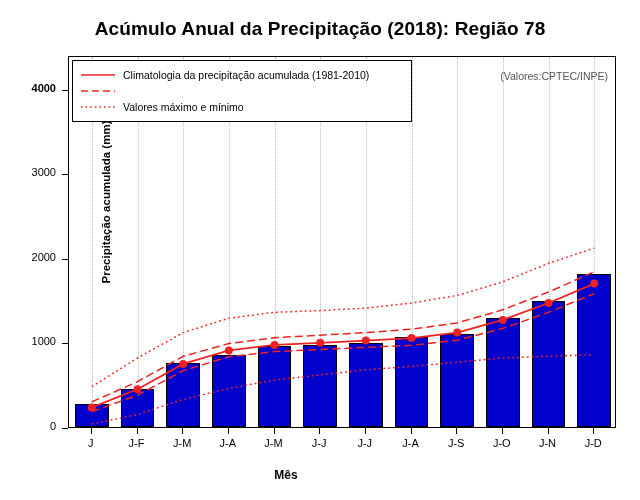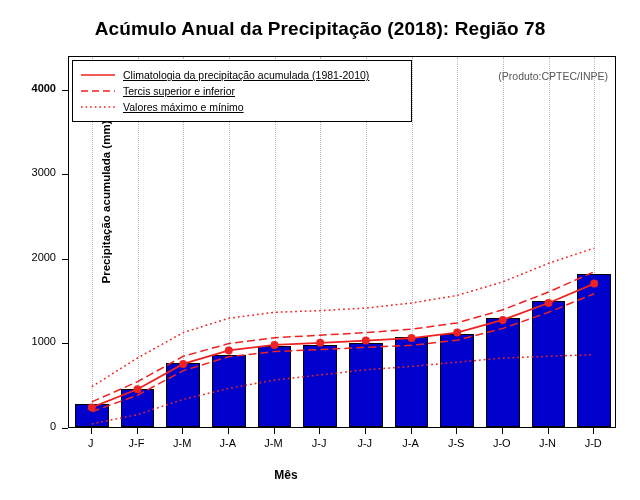--- a/index.html
+++ b/index.html
@@ -235,36 +235,35 @@
       <div class="x-tick-mark" style="left: 593.2px; top: 428px;"></div>
       <div class="x-tick-label" style="left: 570.2px; top: 437px;">J-D</div>
     </div>
 
   <div id="y-axis-title-wrap">
     <div id="y-axis-title">Precipitação acumulada (mm)</div>
   </div>
 
   <div id="x-axis-title">Mês</div>
 
-  <div id="legend-box" style="left: 72px; top: 60px; text-decoration: underline;">
+  <div id="legend-box" style="left: 72px; top: 60px;">
     <div class="legend-row">
       <svg class="legend-key" viewBox="0 0 36 12">
         <line x1="1" y1="6" x2="35" y2="6" stroke="#ee2222" stroke-width="1.6"></line>
       </svg>
       <span class="legend-label">Climatologia da precipitação acumulada (1981-2010)</span>
     </div>
     <div class="legend-row">
       <svg class="legend-key" viewBox="0 0 36 12">
         <line x1="1" y1="6" x2="35" y2="6" stroke="#ee2222" stroke-width="1.6" stroke-dasharray="7,4"></line>
       </svg>
-      <span class="legend-label">Tercis superior e inferior</span>
     </div>
     <div class="legend-row">
       <svg class="legend-key" viewBox="0 0 36 12">
         <line x1="1" y1="6" x2="35" y2="6" stroke="#ee2222" stroke-width="1.6" stroke-dasharray="1.6,3"></line>
       </svg>
       <span class="legend-label">Valores máximo e mínimo</span>
     </div>
   </div>
 
-  <div id="producer-note" style="right: 32px; top: 70px;">(Produto:CPTEC/INPE)</div>
+  <div id="producer-note" style="right: 32px; top: 70px;">(Valores:CPTEC/INPE)</div>
 
 </div>
 
 </body></html>

